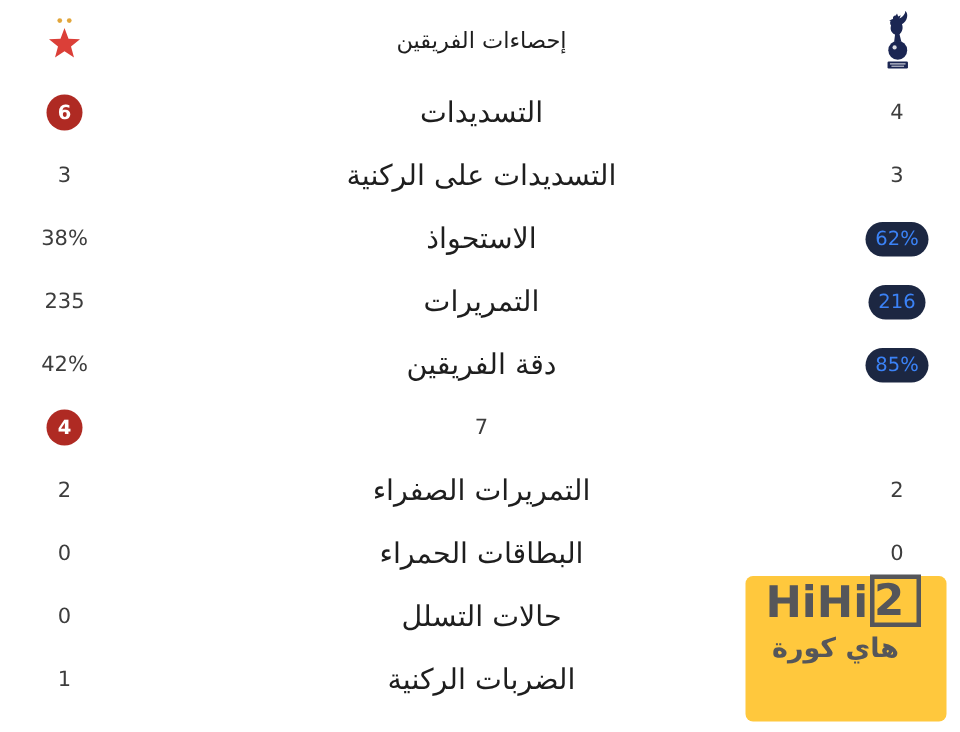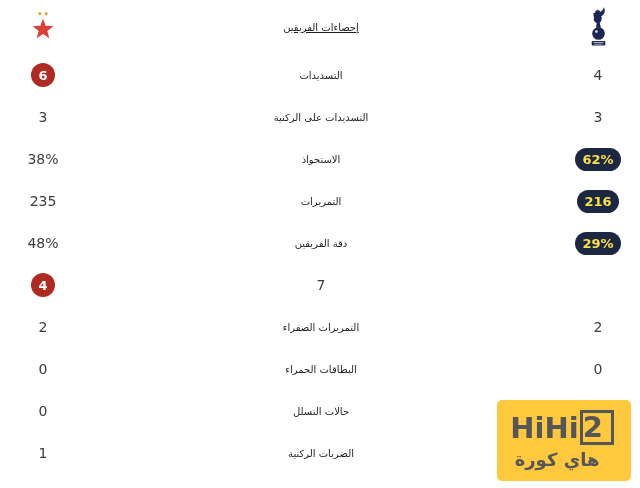--- a/index.html
+++ b/index.html
@@ -25,78 +25,76 @@
   .stats-panel{width:640px;height:488px;position:relative;}
   .header{
     height:54px;
     display:grid;
     grid-template-columns:86px 1fr 84px;
     align-items:center;
   }
   .logo-cell{display:flex;align-items:center;justify-content:center;height:100%;}
   .title{
     text-align:center;
-    font-size:10px;
+    font-size:15px;
     color:var(--label);
-    text-decoration:underline;
   }
   .stat-row{
     height:42px;
     display:grid;
     grid-template-columns:86px 1fr 84px;
     align-items:center;
   }
   .cell{display:flex;align-items:center;justify-content:center;}
   .label{
     text-align:center;
-    font-size:10px;
+    font-size:19px;
     color:var(--label);
   }
   .val{
     font-size:14px;
     color:var(--value);
     display:inline-flex;
     align-items:center;
     justify-content:center;
   }
   .val.red{
     background:var(--red);
     color:#fff;
     width:24px;height:24px;
     border-radius:50%;
     font-size:13px;
     font-weight:bold;
   }
   .val.navy{
     background:var(--navy);
-    color:#fde047;
+    color:#3b82f6;
     height:23px;
     min-width:34px;
     padding:0 7px;
     border-radius:12px;
     font-size:13px;
-    font-weight:bold;
+    font-weight:normal;
   }
   .val.hidden-val{visibility:hidden;}
   .crest-star{display:block;}
   .crest-star .star{fill:var(--star-red);}
   .crest-star .dot{fill:var(--gold);}
   .crest-spurs{display:block;}
   .crest-spurs .navy{fill:var(--spurs-navy);}
   .watermark{
     position:absolute;
     right:9px;bottom:7px;
-    width:134px;height:81px;
+    width:134px;height:97px;
     background:var(--wm-yellow);
     border-radius:5px;
     color:var(--wm-text);
     display:flex;
     flex-direction:column;
     align-items:center;
-    justify-content:center;
     z-index:5;
   }
   .wm-logo{
     display:flex;
     align-items:center;
     font-weight:bold;
     font-size:29px;
     line-height:1;
     margin-left:-4px;
   }
@@ -183,27 +181,27 @@
         </div>
         <div class="cell">
           <span class="label">التمريرات</span>
         </div>
         <div class="cell">
           <span class="val navy">216</span>
         </div>
       </div>
       <div class="stat-row">
         <div class="cell">
-          <span class="val plain">48%</span>
+          <span class="val plain">42%</span>
         </div>
         <div class="cell">
           <span class="label">دقة الفريقين</span>
         </div>
         <div class="cell">
-          <span class="val navy">29%</span>
+          <span class="val navy">85%</span>
         </div>
       </div>
       <div class="stat-row">
         <div class="cell">
           <span class="val red">4</span>
         </div>
         <div class="cell">
           <span class="val plain">7</span>
         </div>
       </div>

